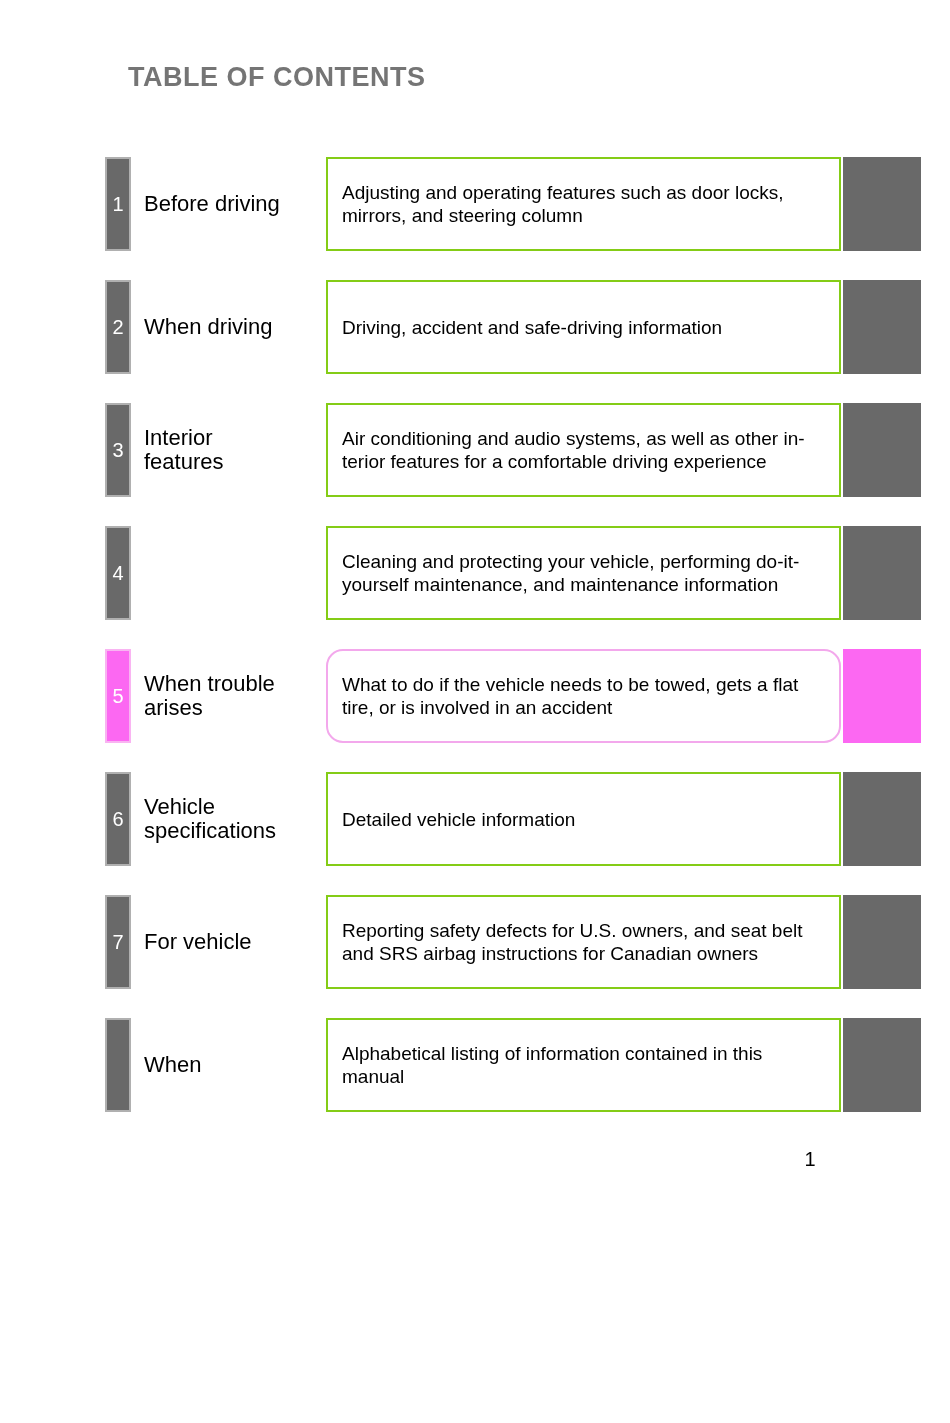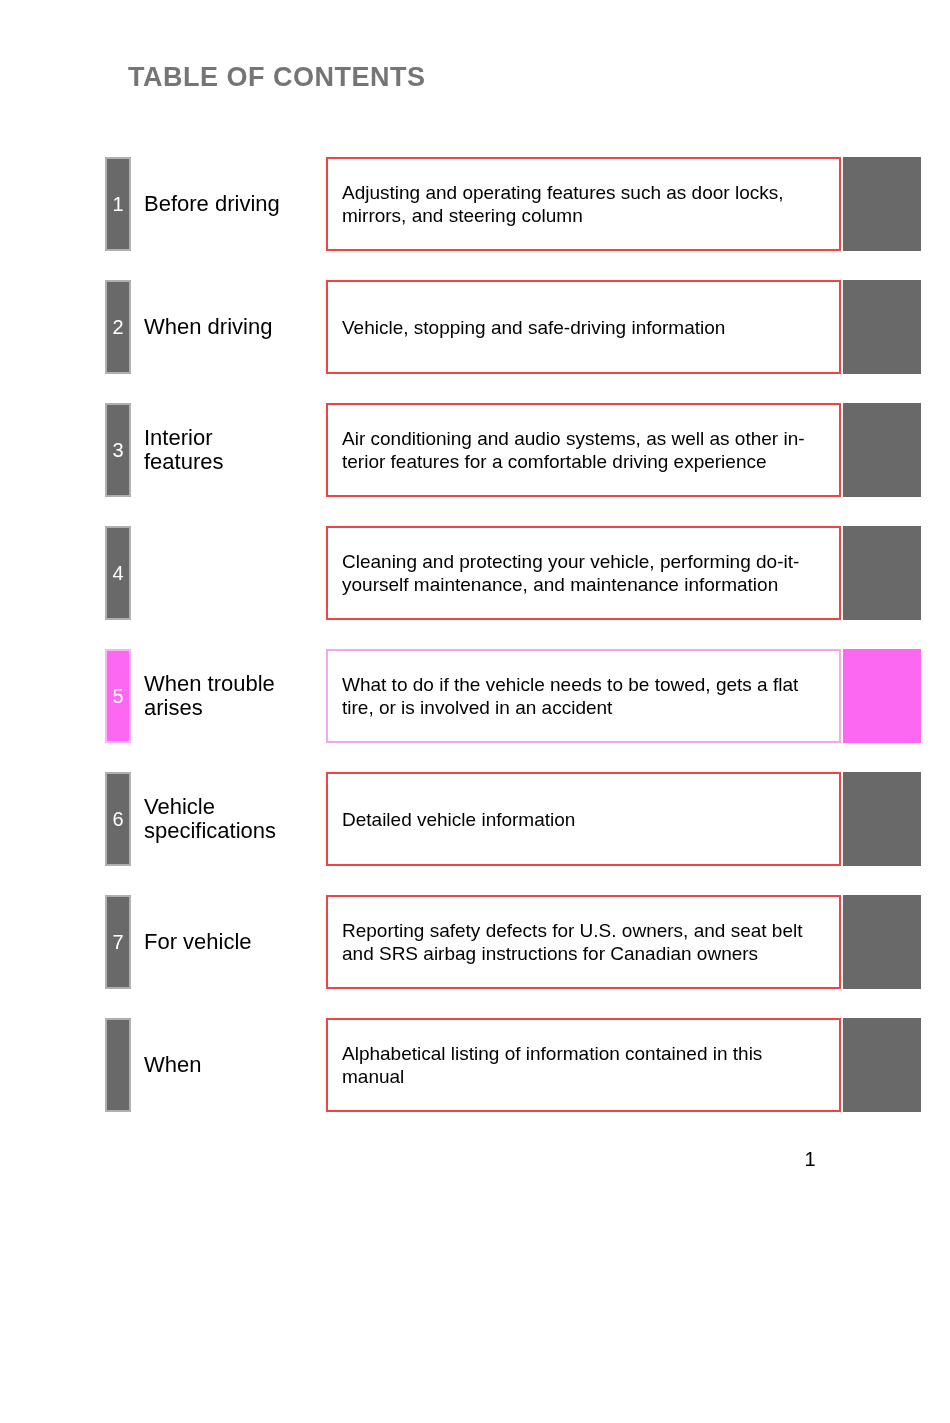--- a/index.html
+++ b/index.html
@@ -69,21 +69,21 @@
     color: #000000;
   }
   .desc-box {
     position: absolute;
     left: 221px;
     top: 0;
     width: 515px;
     height: 94px;
     box-sizing: border-box;
     background: #ffffff;
-    border: 2px solid #ef4444;
+    border: 2px solid #84cc16;
     display: flex;
     align-items: center;
     padding: 0 10px 0 14px;
   }
   .desc {
     font-size: 19px;
     line-height: 23px;
     white-space: pre-line;
     color: #000000;
   }
@@ -98,20 +98,21 @@
   
   .toc-row.highlight .num-tab {
     background: #fc68f2;
     border-color: #f9b4f2;
   }
   .toc-row.highlight .edge-tab {
     background: #fc68f2;
   }
   .toc-row.highlight .desc-box {
     border-color: #f3a8ec;
+    border-radius: 17px;
   }
   .page-number {
     position: absolute;
     left: 790px;
     top: 1148px;
     width: 40px;
     text-align: center;
     font-size: 20px;
     color: #000000;
   }
@@ -144,21 +145,21 @@
       </div>
       <div class="edge-tab"></div>
     </div>
 
     <div class="toc-row">
       <div class="num-tab">
         <span class="num">2</span>
       </div>
       <div class="row-title">When driving</div>
       <div class="desc-box">
-        <div class="desc">Vehicle, stopping and safe-driving information</div>
+        <div class="desc">Driving, accident and safe-driving information</div>
       </div>
       <div class="edge-tab"></div>
     </div>
 
     <div class="toc-row">
       <div class="num-tab">
         <span class="num">3</span>
       </div>
       <div class="row-title">Interior
 features</div>

